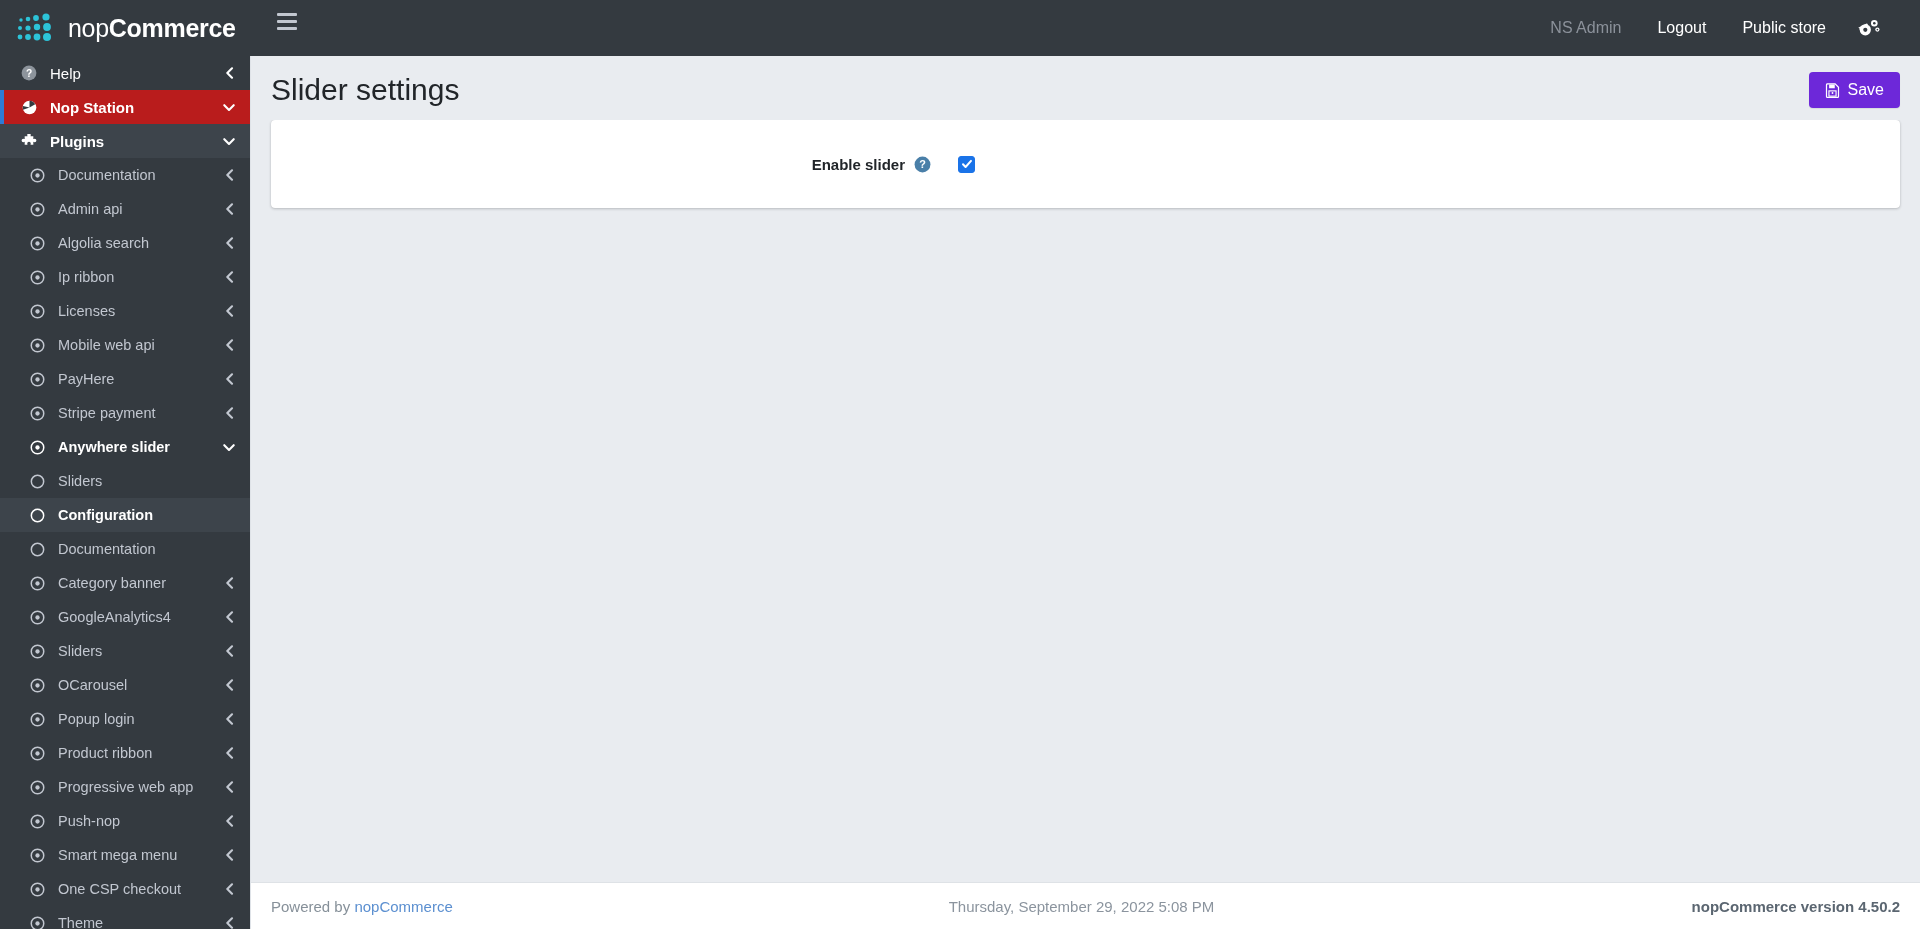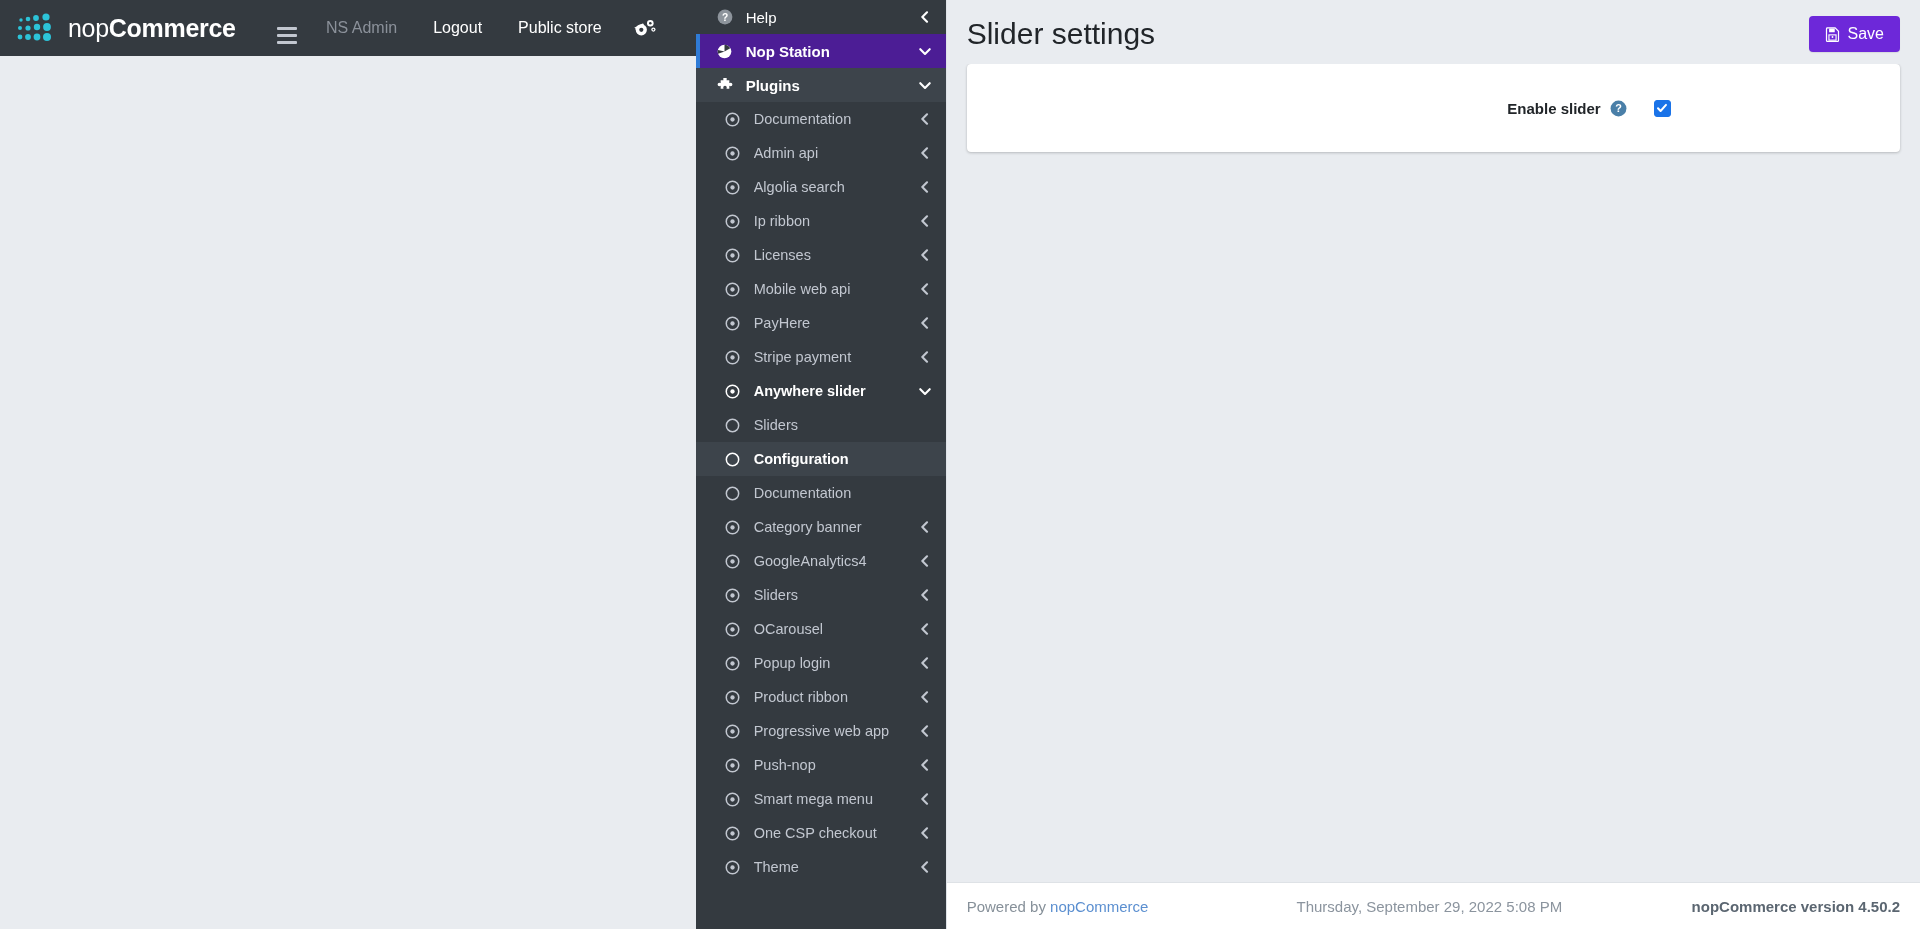--- a/index.html
+++ b/index.html
@@ -3,21 +3,21 @@
 <meta charset="utf-8">
 <style>
   * { box-sizing: border-box; margin: 0; padding: 0; }
   html, body {
     width: 1920px; height: 929px;
     font-family: "Liberation Sans", sans-serif;
     background: #e9ecf0;
     overflow: hidden;
   }
 
-  .app { display: flex; flex-direction: row; width: 1920px; height: 929px; }
+  .app { display: flex; flex-direction: column; width: 1920px; height: 929px; }
 
   
   .topbar {
     height: 56px; flex: 0 0 56px;
     background: #343a40;
     display: flex; align-items: stretch;
     position: relative; z-index: 30;
   }
   .brand {
     width: 250px; flex: 0 0 250px;
@@ -27,21 +27,21 @@
   }
   .logo-dots { width: 42px; height: 30px; display: block; }
   .brand-text {
     color: #ffffff; font-size: 25px; letter-spacing: -0.3px;
     white-space: nowrap;
   }
   .brand-text b { font-weight: 700; }
   .brand-text span.light { font-weight: 400; }
 
   .topnav {
-    flex: 1; display: flex; align-items: flex-end;
+    flex: 1; display: flex; align-items: flex-start;
     padding: 0 20px 0 16px;
   }
   .hamburger {
     width: 42px; height: 42px;
     display: flex; flex-direction: column; justify-content: center;
     align-items: center; gap: 4px; cursor: pointer;
   }
   .hamburger i { display: block; width: 20px; height: 3px; background: #c2c7d0; border-radius: 1px; }
 
   .topnav-right {
@@ -77,21 +77,21 @@
     white-space: nowrap;
   }
   .nav-item .ico {
     width: 22px; flex: 0 0 22px; display: flex;
     align-items: center; justify-content: center; margin-right: 10px;
   }
   .nav-item .label { flex: 1; overflow: hidden; text-overflow: ellipsis; }
   .nav-item .caret { width: 14px; flex: 0 0 14px; display: flex; align-items: center; justify-content: center; }
 
   .nav-item.active-root {
-    background: #4c1d95; color: #ffffff; font-weight: 700; align-items: center;
+    background: #b91c1c; color: #ffffff; font-weight: 700; align-items: center;
   }
   .nav-item.active-root::before {
     content: ""; position: absolute; left: 0; top: 0; bottom: 0;
     width: 4px; background: #2f7bd6;
   }
   .nav-item.root { color: #ffffff; }
   .nav-item.open-root { background: #3d444b; color: #ffffff; font-weight: 700; }
   .nav-item.sub { padding-left: 26px; font-size: 14.5px; }
   .nav-item.sub2 { padding-left: 26px; font-size: 14.5px; }
   .nav-item.sel { background: #3d444b; color:#ffffff; font-weight: 700; }

